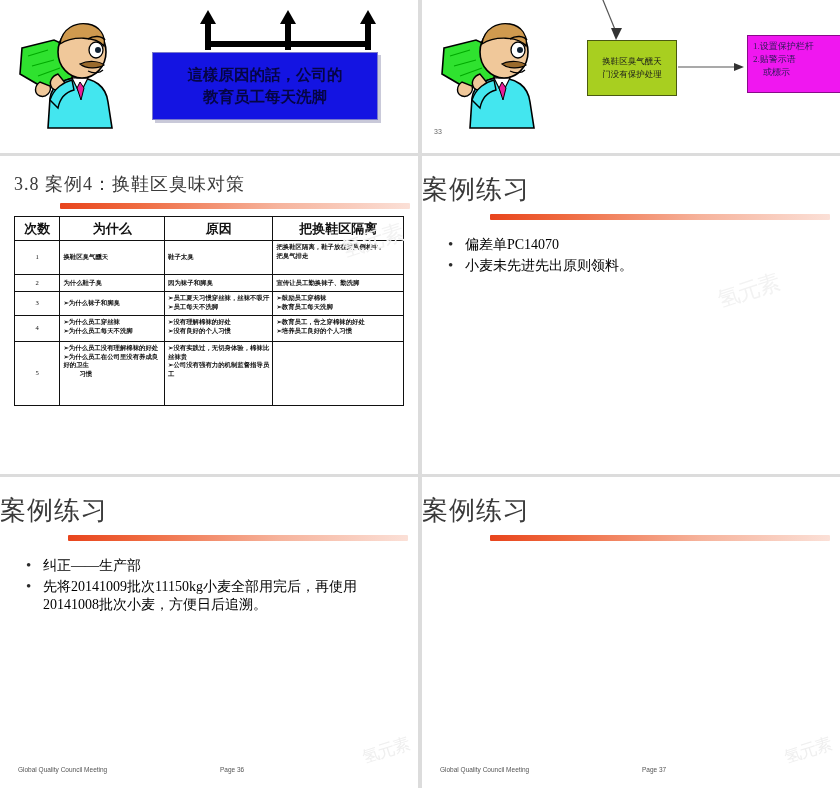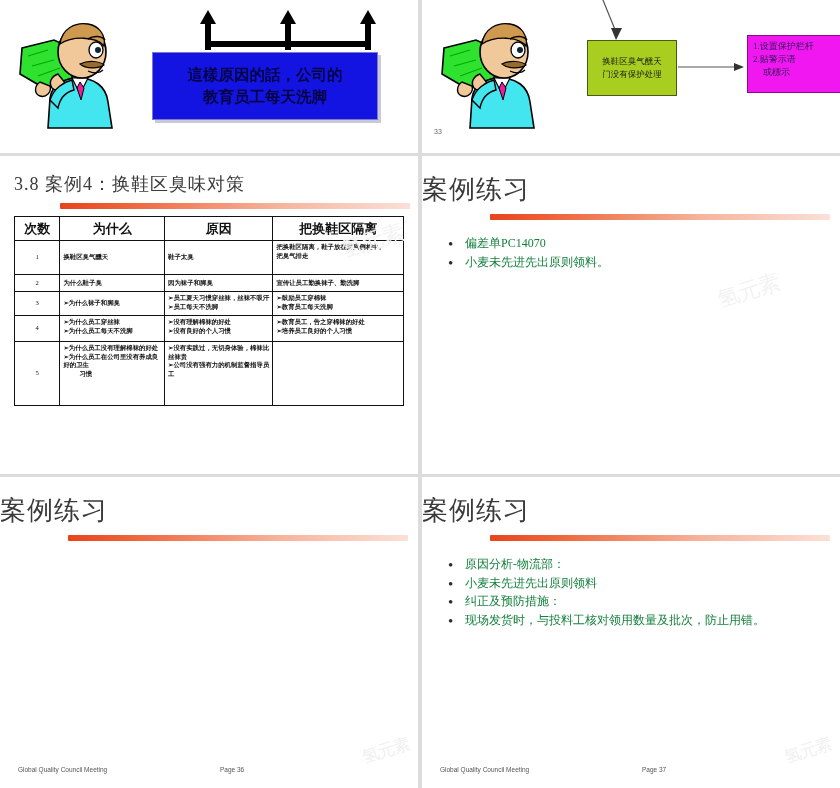--- a/index.html
+++ b/index.html
@@ -53,23 +53,23 @@
   
   ul.bullets {
     list-style: none;
     margin: 16px 0 0 0;
     padding: 0 18px 0 26px;
   }
   ul.bullets > li {
     position: relative;
     padding-left: 17px;
     margin-bottom: 3px;
-    font-size: 12px;
+    font-size: 14px;
     line-height: 1.30;
-    color: #15803d;
+    color: #000000;
     font-family: "Liberation Serif", "DejaVu Serif", serif;
   }
   ul.bullets > li::before {
     content: "\2022";
     position: absolute;
     left: 0; top: -1px;
     font-size: 15px;
     color: #2b2b2b;
   }
 
@@ -392,36 +392,34 @@
     <ul class="bullets">
       <li>偏差单PC14070</li>
       <li>小麦未先进先出原则领料。</li>
     </ul>
     <div class="watermark mid" style="top:120px; right:60px;">氢元素</div>
   </div>
 
   <div class="slide" id="slide-e">
     <div class="slide-title">案例练习</div>
     <div class="title-rule short"></div>
+    <ul class="bullets">
+      <li>纠正——生产部</li>
+      <li>先将20141009批次11150kg小麦全部用完后，再使用20141008批次小麦，方便日后追溯。</li>
+    </ul>
     <div class="watermark">氢元素</div>
     <div class="footer">
       <span class="f-left">Global Quality Council Meeting</span>
       <span class="f-page">Page 36</span>
     </div>
   </div>
 
   <div class="slide" id="slide-f">
     <div class="slide-title">案例练习</div>
     <div class="title-rule short"></div>
-    <ul class="bullets">
-      <li>原因分析-物流部：</li>
-      <li>小麦未先进先出原则领料</li>
-      <li>纠正及预防措施：</li>
-      <li>现场发货时，与投料工核对领用数量及批次，防止用错。</li>
-    </ul>
     <div class="watermark">氢元素</div>
     <div class="footer">
       <span class="f-left">Global Quality Council Meeting</span>
       <span class="f-page">Page 37</span>
     </div>
   </div>
 
 </div>
 
 </body></html>

